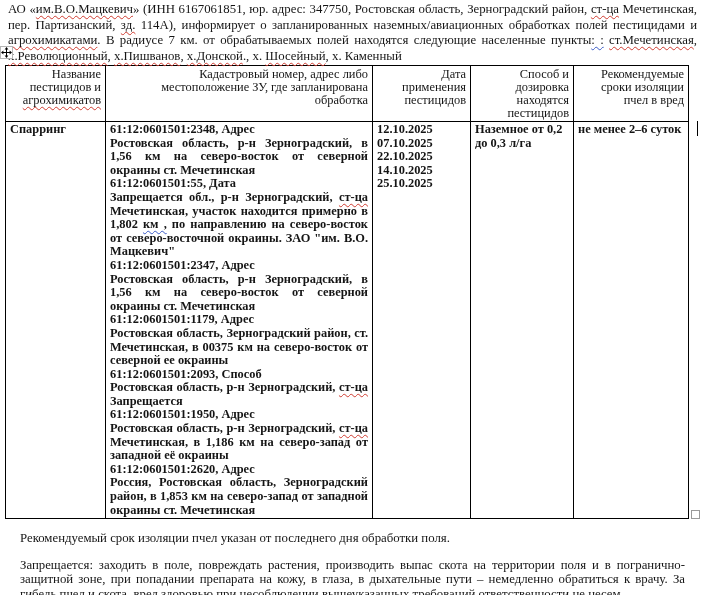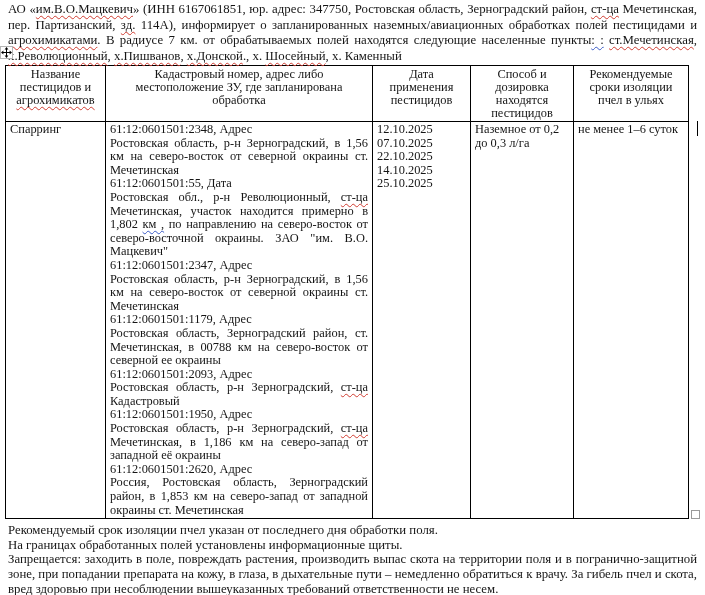--- a/index.html
+++ b/index.html
@@ -23,27 +23,27 @@
     text-decoration:underline;text-decoration-style:wavy;text-decoration-color:var(--sq-blue);
     text-decoration-thickness:1px;text-underline-offset:2px;text-decoration-skip-ink:none;
   }
   table.sched{
     border-collapse:collapse;table-layout:fixed;width:683px;margin:1px 0 0 5px;
   }
   table.sched th,table.sched td{
     border:1px solid var(--border);vertical-align:top;font-weight:normal;
     font-size:12.4px;padding:1px 4px 1px 4px;overflow:hidden;
   }
-  table.sched th{line-height:13px;height:47px;text-align:center;padding-top:2px;margin-top:32px;}
+  table.sched th{line-height:13px;height:47px;text-align:right;padding-top:2px;margin-top:32px;}
   th.just{text-align:justify;}
-  table.sched td{line-height:13.6px;height:389px;}
+  table.sched td{line-height:13.6px;height:389px;font-weight:bold;}
   td.loc p{margin:0;text-align:justify;}
   td.dates div{white-space:nowrap;}
   .footer{margin:4px 8px 0 8px;font-size:12.8px;line-height:14.6px;}
-  .footer p{margin:0;text-align:justify;}
+  .footer p{margin:12px;text-align:justify;}
   .move-handle{
     position:absolute;left:0px;top:44px;width:13px;height:13px;background:#fff;
     border:1px solid #b5b5b5;display:flex;align-items:center;justify-content:center;cursor:move;
   }
   .resize-handle{
     position:absolute;left:691px;top:508px;width:9px;height:9px;background:#fff;
     border:1px solid var(--handle);cursor:nwse-resize;
   }
   .caret{position:absolute;left:697px;top:119px;width:1px;height:15px;background:#000;}
 </style>
@@ -76,63 +76,62 @@
         <col style="width:98px">
         <col style="width:103px">
         <col style="width:115px">
     </colgroup>
     <thead>
       <tr>
         <th class="just"><span>Название пестицидов и </span><span class="u-red">агрохимикатов</span></th>
         <th class="just"><span>Кадастровый номер, адрес либо местоположение ЗУ, где запланирована обработка</span></th>
         <th><span>Дата применения пестицидов</span></th>
         <th class="just"><span>Способ и дозировка находятся пестицидов</span></th>
-        <th><span>Рекомендуемые сроки изоляции пчел в ульях</span></th>
+        <th><span>Рекомендуемые сроки изоляции пчел в вред</span></th>
       </tr>
     </thead>
     <tbody>
       <tr>
         <td>
           <div>Спарринг</div>
         </td>
         <td class="loc">
             <p class="loc-para"><span>61:12:0601501:2348, Адрес</span></p>
             <p class="loc-para"><span>Ростовская область, р-н Зерноградский, в 1,56 км на северо-восток от северной окраины ст. Мечетинская</span></p>
             <p class="loc-para"><span>61:12:0601501:55, Дата</span></p>
-            <p class="loc-para"><span>Ростовская обл., р-н Революционный, </span><span class="u-red">ст-ца</span><span> Мечетинская, участок находится примерно в 1,802 </span><span class="u-blue">км ,</span><span> по направлению на северо-восток от северо-восточной окраины. ЗАО "им. В.О. Мацкевич"</span></p>
+            <p class="loc-para"><span>Запрещается обл., р-н Зерноградский, </span><span class="u-red">ст-ца</span><span> Мечетинская, участок находится примерно в 1,802 </span><span class="u-blue">км ,</span><span> по направлению на северо-восток от северо-восточной окраины. ЗАО "им. В.О. Мацкевич"</span></p>
             <p class="loc-para"><span>61:12:0601501:2347, Адрес</span></p>
             <p class="loc-para"><span>Ростовская область, р-н Зерноградский, в 1,56 км на северо-восток от северной окраины ст. Мечетинская</span></p>
             <p class="loc-para"><span>61:12:0601501:1179, Адрес</span></p>
-            <p class="loc-para"><span>Ростовская область, Зерноградский район, ст. Мечетинская, в 00788 км на северо-восток от северной ее окраины</span></p>
-            <p class="loc-para"><span>61:12:0601501:2093, Адрес</span></p>
-            <p class="loc-para"><span>Ростовская область, р-н Зерноградский, </span><span class="u-red">ст-ца</span><span> Кадастровый</span></p>
+            <p class="loc-para"><span>Ростовская область, Зерноградский район, ст. Мечетинская, в 00375 км на северо-восток от северной ее окраины</span></p>
+            <p class="loc-para"><span>61:12:0601501:2093, Способ</span></p>
+            <p class="loc-para"><span>Ростовская область, р-н Зерноградский, </span><span class="u-red">ст-ца</span><span> Запрещается</span></p>
             <p class="loc-para"><span>61:12:0601501:1950, Адрес</span></p>
             <p class="loc-para"><span>Ростовская область, р-н Зерноградский, </span><span class="u-red">ст-ца</span><span> Мечетинская, в 1,186 км на северо-запад от западной её окраины</span></p>
             <p class="loc-para"><span>61:12:0601501:2620, Адрес</span></p>
             <p class="loc-para"><span>Россия, Ростовская область, Зерноградский район, в 1,853 км на северо-запад от западной окраины ст. Мечетинская</span></p>
           </td>
         <td class="dates">
             <div>12.10.2025</div>
             <div>07.10.2025</div>
             <div>22.10.2025</div>
             <div>14.10.2025</div>
             <div>25.10.2025</div>
           </td>
         <td>
           <div>Наземное от 0,2 до 0,3 л/га</div>
         </td>
         <td>
-          <div>не менее 1–6 суток</div>
+          <div>не менее 2–6 суток</div>
         </td>
       </tr>
     </tbody>
   </table>
 
   <div class="resize-handle"></div>
   <div class="caret"></div>
 
   <div class="footer">
       <p class="foot-para"><span>Рекомендуемый срок изоляции пчел указан от последнего дня обработки поля.</span></p>
-      <p class="foot-para"><span>На границах обработанных полей установлены информационные щиты.</span></p>
       <p class="foot-para"><span>Запрещается: заходить в поле, повреждать растения, производить выпас скота на территории поля и в погранично-защитной зоне, при попадании препарата на кожу, в глаза, в дыхательные пути – немедленно обратиться к врачу. За гибель пчел и скота, вред здоровью при несоблюдении вышеуказанных требований ответственности не несем.</span></p>
     </div>
 
 </div>
 
 </body></html>

